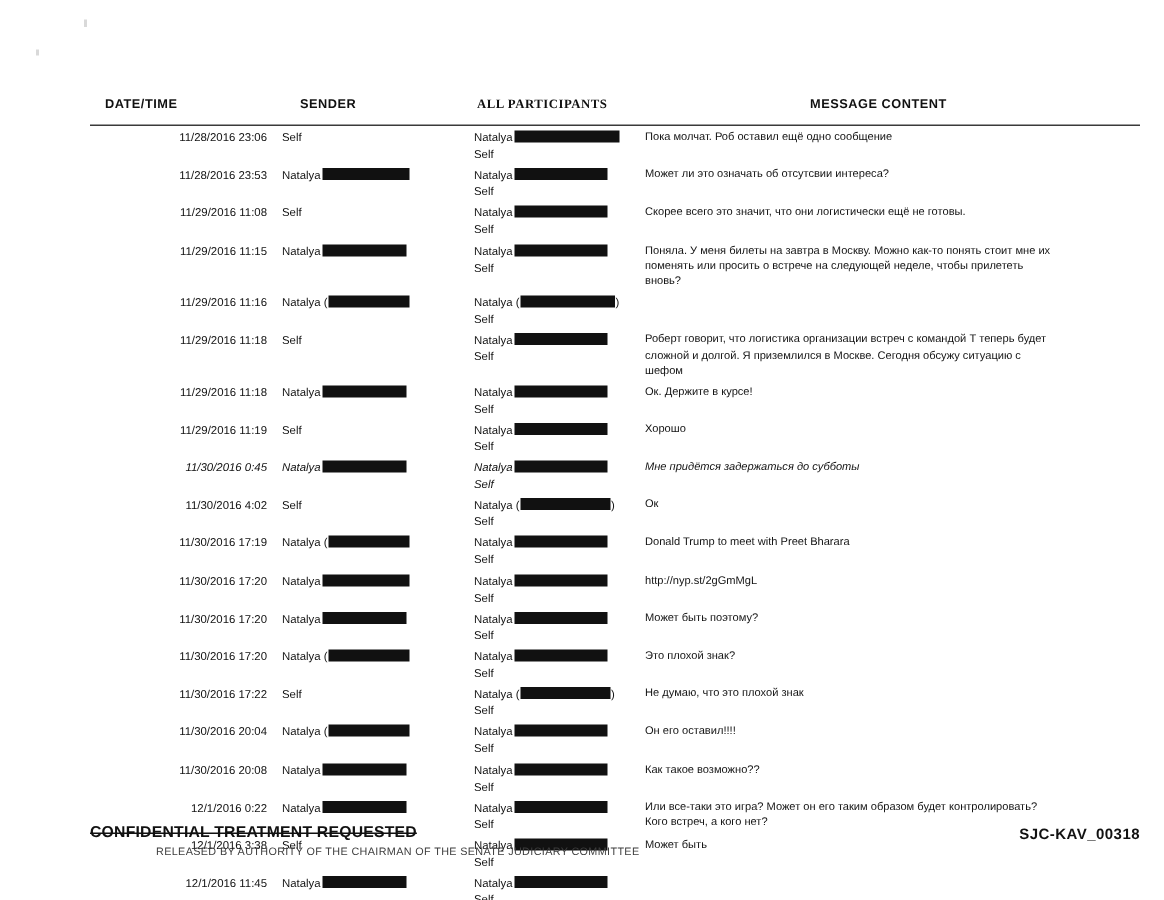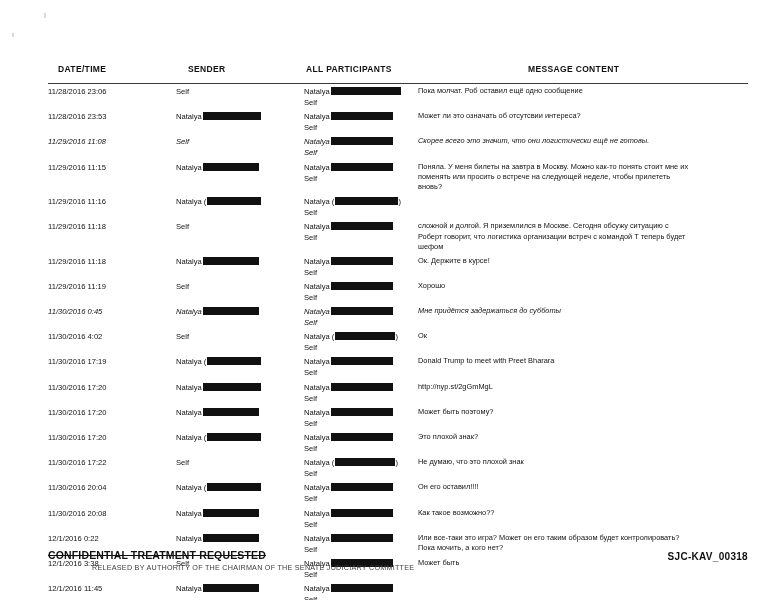--- a/index.html
+++ b/index.html
@@ -18,21 +18,21 @@
 
   
   .speck {
     position: absolute;
     background: #b9b9b9;
     opacity: .55;
   }
 
   .page {
     position: absolute;
-    left: 0; top: 0;
+    left: 12px; top: 0;
     width: 624px;
     height: 600px;
   }
 
   
   .doc-table {
     position: absolute;
     left: 48px;
     top: 64px;
     width: 700px;
@@ -45,21 +45,21 @@
   .th {
     position: absolute;
     font-size: 8.5px;
     font-weight: bold;
     letter-spacing: .35px;
     color: #111;
     white-space: nowrap;
   }
   .th-date      { left: 10px;  top: 0; }
   .th-sender    { left: 140px; top: 0; }
-  .th-parts     { left: 258px; top: 0; }
+  .th-parts     { left: 258px; top: 0; font-family: Liberation Serif, serif; }
   .th-msg       { left: 480px; top: 0; }
 
   .rule {
     position: absolute;
     left: 0;
     top: 19px;
     width: 700px;
     height: 1px;
     background: #3a3a3a;
   }
@@ -74,20 +74,21 @@
   .row {
     position: relative;
     width: 700px;
   }
 
   .c-date {
     position: absolute;
     left: 0;
     top: 0;
     width: 118px;
+    text-align: right;
     font-size: 7.6px;
     line-height: 11px;
     white-space: nowrap;
     color: #121212;
   }
 
   .c-sender {
     position: absolute;
     left: 128px;
     top: 0;
@@ -198,21 +199,21 @@
           <div class="c-date">11/28/2016 23:53</div>
           <div class="c-sender"><span>Natalya</span><span class="redact" style="width: 58px;"></span></div>
           <div class="c-parts">
             <span class="pline"><span>Natalya</span><span class="redact" style="width: 62px;"></span></span>
             <span class="pline">Self</span>
           </div>
           <div class="c-msg">
             <span class="mline">Может ли это означать об отсутсвии интереса?</span>
           </div>
         </div>
-        <div class="row" style="height: 25.2px; position: absolute; top: 50.4px; font-style: italic;">
+        <div class="row" style="height: 25.2px; position: absolute; top: 50.4px;">
           <div class="c-date">11/29/2016 11:08</div>
           <div class="c-sender"><span>Self</span></div>
           <div class="c-parts">
             <span class="pline"><span>Natalya</span><span class="redact" style="width: 62px;"></span></span>
             <span class="pline">Self</span>
           </div>
           <div class="c-msg">
             <span class="mline">Скорее всего это значит, что они логистически ещё не готовы.</span>
           </div>
         </div>
@@ -238,22 +239,22 @@
           </div>
         </div>
         <div class="row" style="height: 34.4px; position: absolute; top: 135.2px;">
           <div class="c-date">11/29/2016 11:18</div>
           <div class="c-sender"><span>Self</span></div>
           <div class="c-parts">
             <span class="pline"><span>Natalya</span><span class="redact" style="width: 62px;"></span></span>
             <span class="pline">Self</span>
           </div>
           <div class="c-msg">
+            <span class="mline">Роберт говорит, что логистика организации встреч с командой Т теперь будет</span>
             <span class="mline">сложной и долгой. Я приземлился в Москве. Сегодня обсужу ситуацию с</span>
-            <span class="mline">Роберт говорит, что логистика организации встреч с командой Т теперь будет</span>
             <span class="mline">шефом</span>
           </div>
         </div>
         <div class="row" style="height: 25.2px; position: absolute; top: 169.6px;">
           <div class="c-date">11/29/2016 11:18</div>
           <div class="c-sender"><span>Natalya</span><span class="redact" style="width: 56px;"></span></div>
           <div class="c-parts">
             <span class="pline"><span>Natalya</span><span class="redact" style="width: 62px;"></span></span>
             <span class="pline">Self</span>
           </div>
@@ -373,21 +374,21 @@
         </div>
         <div class="row" style="height: 25.2px; position: absolute; top: 446.8px;">
           <div class="c-date">12/1/2016 0:22</div>
           <div class="c-sender"><span>Natalya</span><span class="redact" style="width: 56px;"></span></div>
           <div class="c-parts">
             <span class="pline"><span>Natalya</span><span class="redact" style="width: 62px;"></span></span>
             <span class="pline">Self</span>
           </div>
           <div class="c-msg">
             <span class="mline">Или все-таки это игра? Может он его таким образом будет контролировать?</span>
-            <span class="mline">Пока мочить, а кого нет?</span>
+            <span class="mline">Кого встреч, а кого нет?</span>
           </div>
         </div>
         <div class="row" style="height: 25.2px; position: absolute; top: 472px;">
           <div class="c-date">12/1/2016 3:38</div>
           <div class="c-sender"><span>Self</span></div>
           <div class="c-parts">
             <span class="pline"><span>Natalya</span><span class="redact" style="width: 62px;"></span></span>
             <span class="pline">Self</span>
           </div>
           <div class="c-msg">

